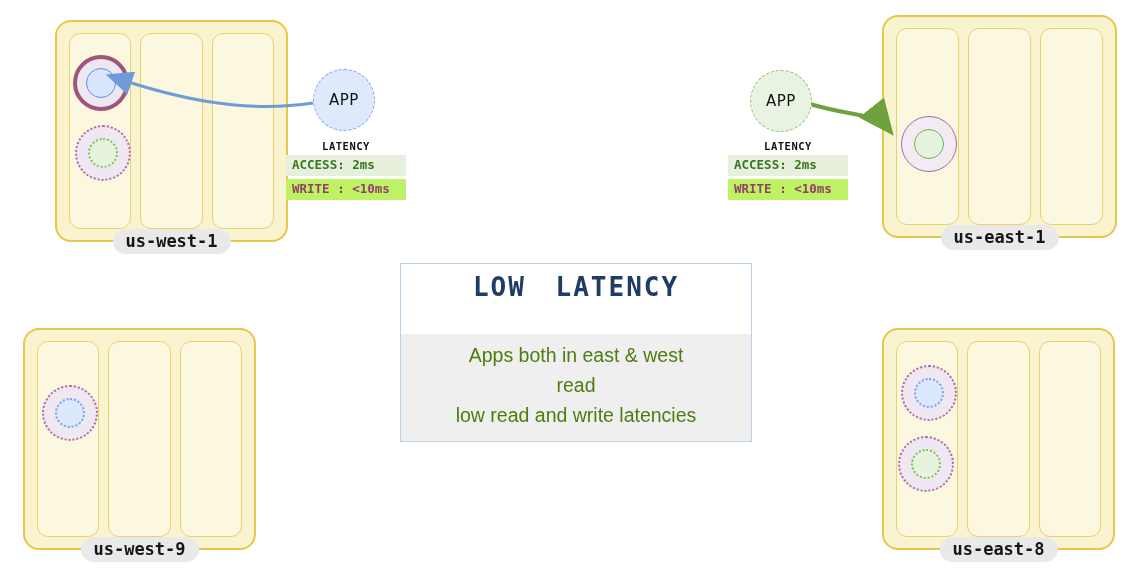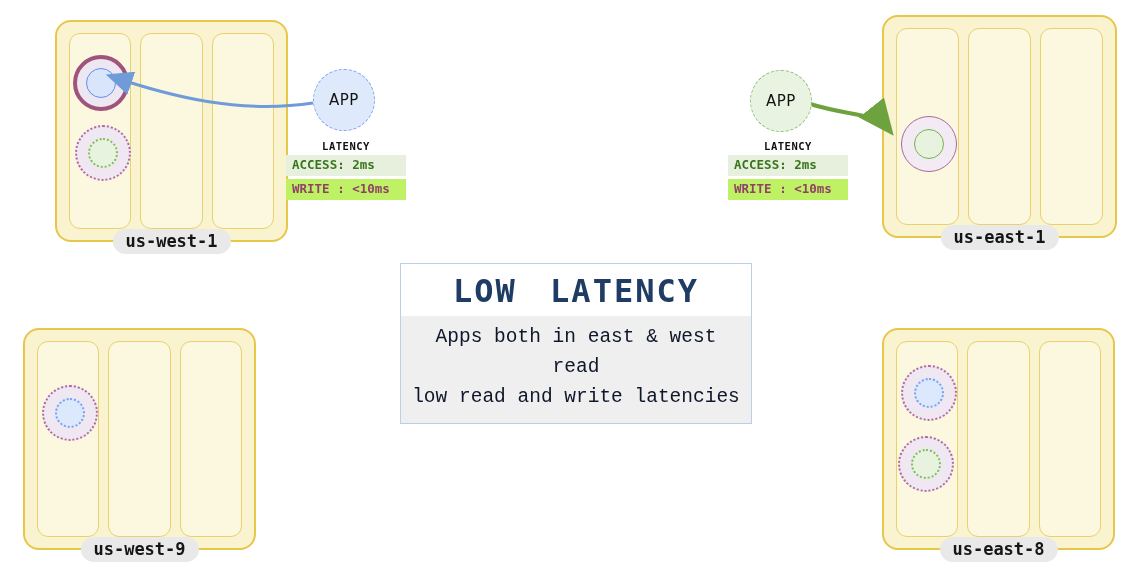--- a/index.html
+++ b/index.html
@@ -73,26 +73,26 @@
   .row-write  { background:#bef264; color:#92406a; }
 
   
   #callout {
     position:absolute; left:400px; top:263px; width:352px;
     border:1.6px solid #b9d0e6;
   }
   .callout-header {
     background:#ffffff; text-align:center; padding:8px 0 6px;
     font-family:"DejaVu Sans Mono", monospace; font-weight:bold;
-    font-size:32px; color:#1e3c64; letter-spacing:2px; word-spacing:12px;
+    font-size:26px; color:#1e3c64; letter-spacing:2px; word-spacing:12px;
   }
   .callout-body {
     background:#efefef; text-align:center; padding:6px 4px 10px;
-    font-family:Liberation Mono, monospace;
-    font-size:19.5px; color:#0f172a; line-height:1.55;
+    font-family:Liberation Sans, sans-serif;
+    font-size:19.5px; color:#4d7c0f; line-height:1.55;margin-top:26px;
   }
 
   
   #arrow-layer { position:absolute; left:0; top:0; pointer-events:none; }
 </style>
 </head>
 <body>
 
 <div id="canvas">
 

